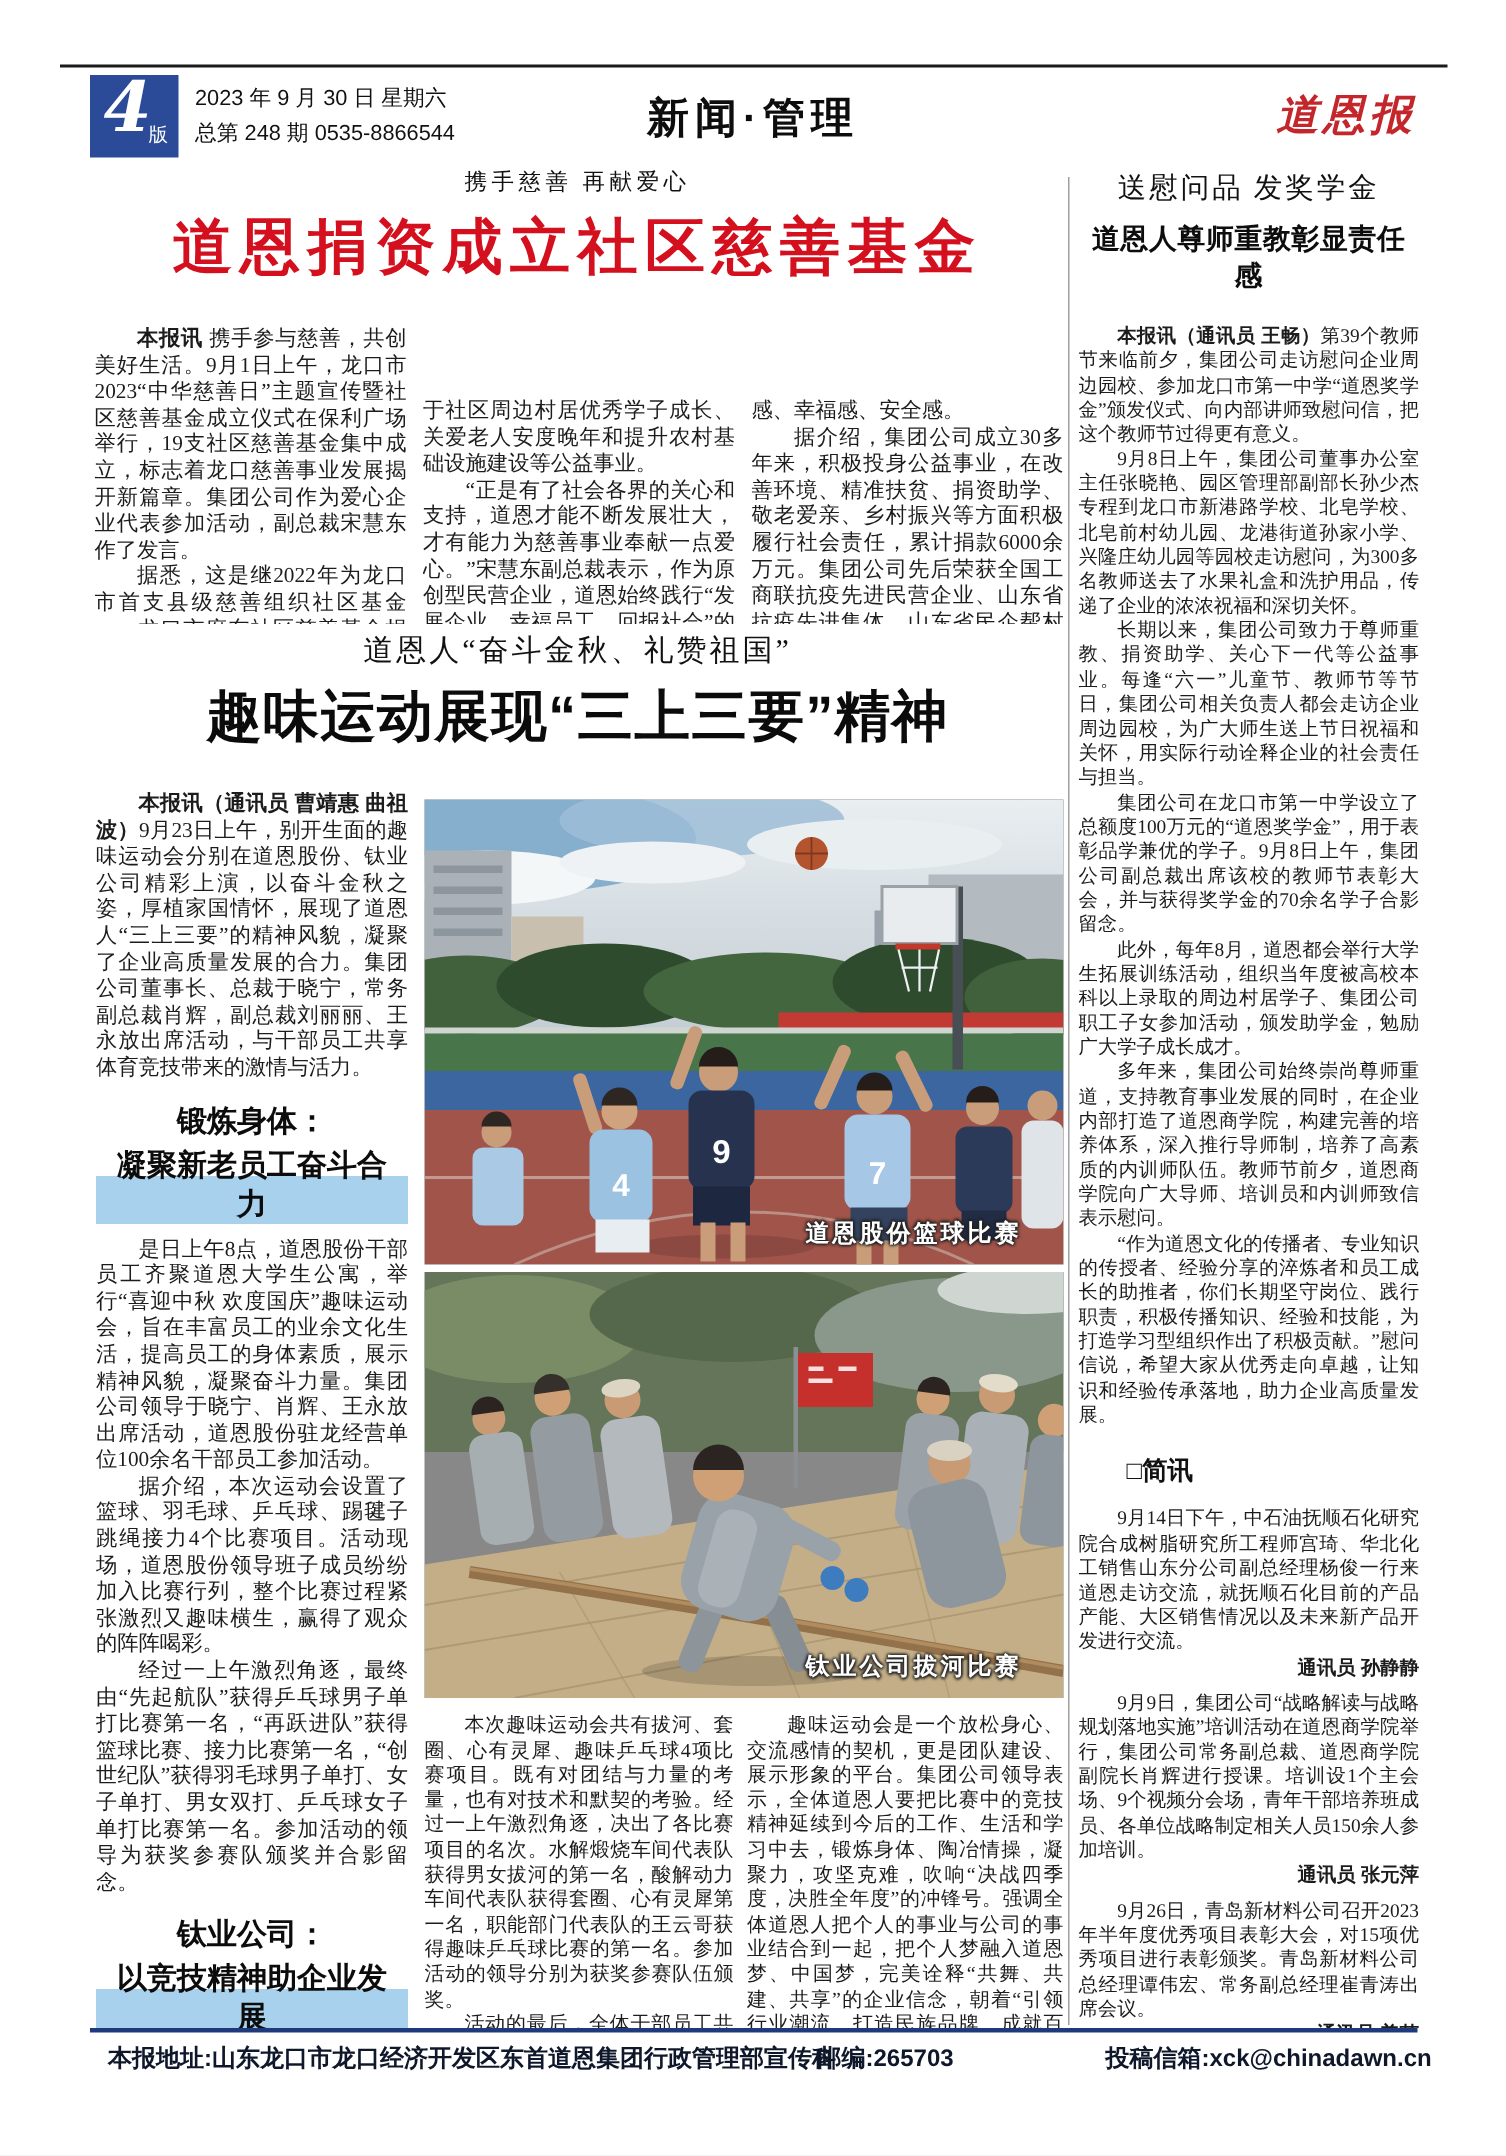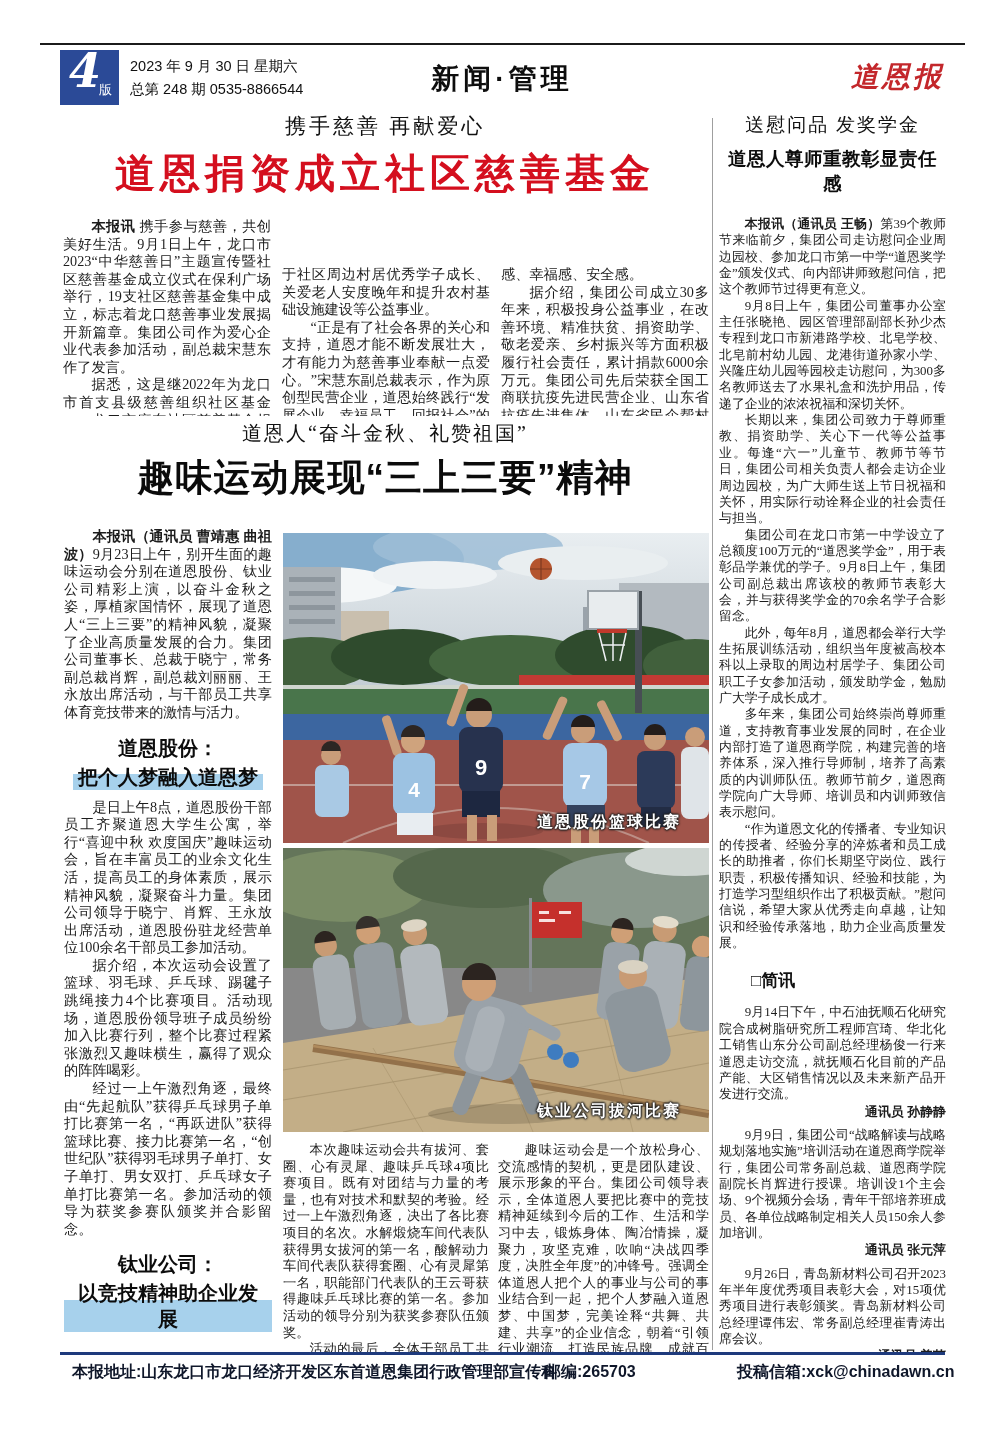--- a/index.html
+++ b/index.html
@@ -12,21 +12,21 @@
               font-style:italic;font-size:46px;font-weight:700;}
   .badge .ban{position:absolute;right:7px;bottom:6px;font-size:13px;font-family:"Liberation Sans",sans-serif;}
   .dateblock{position:absolute;left:130px;top:55px;font-family:"Liberation Sans","DejaVu Sans",sans-serif;
              font-size:14.5px;line-height:23px;color:#111;}
   .sectiontitle{position:absolute;left:0;top:60px;width:1004px;text-align:center;
                 font-family:"Liberation Sans",sans-serif;font-weight:700;font-size:28px;letter-spacing:4px;color:#0d0d0d;}
   .masthead{position:absolute;right:60px;top:58px;font-family:"DejaVu Serif","Liberation Serif",serif;
             font-weight:700;font-style:italic;font-size:28px;letter-spacing:3px;color:#c3272b;}
   
   .art1{position:absolute;left:60px;top:112px;width:650px;}
-  .kicker1{ text-align:center;font-size:21px;letter-spacing:3px;color:#121212;}
+  .kicker1{ text-align:center;font-size:15px;letter-spacing:3px;color:#121212;}
   .title1{margin:6px 0 0 0;text-align:center;font-family:"Liberation Sans",sans-serif;font-weight:700;
           font-size:40px;letter-spacing:5px;color:#d40f1e;}
   .a1cols{position:absolute;left:3px;top:106px;width:647px;display:flex;gap:11px;}
   .a1col{width:208px;height:198px;overflow:hidden;font-size:14.2px;line-height:17.6px;text-align:justify;}
   .para{margin:0;text-indent:2em;}
   .para.ni{text-indent:0;margin-top:48px;}
   .para.rt{text-align:right;text-indent:0;margin:1px 0 7px;}
   .para b{font-family:"Liberation Sans",sans-serif;font-weight:700;margin-top:12px;}
   
   .vdivider{position:absolute;left:712px;top:118px;width:1px;height:1232px;background:#9f9f9f;}
@@ -109,22 +109,22 @@
 
   <section class="art2">
     <div class="kicker2">道恩人“奋斗金秋、礼赞祖国”</div>
     <h1 class="title2">趣味运动展现“三上三要”精神</h1>
 
     <div class="a2left">
       <div>
           <p class="para"><b>本报讯（通讯员 曹靖惠 曲祖波）</b>9月23日上午，别开生面的趣味运动会分别在道恩股份、钛业公司精彩上演，以奋斗金秋之姿，厚植家国情怀，展现了道恩人“三上三要”的精神风貌，凝聚了企业高质量发展的合力。集团公司董事长、总裁于晓宁，常务副总裁肖辉，副总裁刘丽丽、王永放出席活动，与干部员工共享体育竞技带来的激情与活力。</p>
         </div>
       <div class="subhead">
-        <span class="l1">道恩股份：</span>
-        <span class="l2">把个人梦融入道恩梦</span>
+        <span class="l1">锻炼身体：</span>
+        <span class="l2">凝聚新老员工奋斗合力</span>
       </div>
       <div>
           <p class="para">是日上午8点，道恩股份干部员工齐聚道恩大学生公寓，举行“喜迎中秋 欢度国庆”趣味运动会，旨在丰富员工的业余文化生活，提高员工的身体素质，展示精神风貌，凝聚奋斗力量。集团公司领导于晓宁、肖辉、王永放出席活动，道恩股份驻龙经营单位100余名干部员工参加活动。</p>
           <p class="para">据介绍，本次运动会设置了篮球、羽毛球、乒乓球、踢毽子跳绳接力4个比赛项目。活动现场，道恩股份领导班子成员纷纷加入比赛行列，整个比赛过程紧张激烈又趣味横生，赢得了观众的阵阵喝彩。</p>
           <p class="para">经过一上午激烈角逐，最终由“先起航队”获得乒乓球男子单打比赛第一名，“再跃进队”获得篮球比赛、接力比赛第一名，“创世纪队”获得羽毛球男子单打、女子单打、男女双打、乒乓球女子单打比赛第一名。参加活动的领导为获奖参赛队颁奖并合影留念。</p>
         </div>
       <div class="subhead">
         <span class="l1">钛业公司：</span>
         <span class="l2">以竞技精神助企业发展</span>
       </div>

